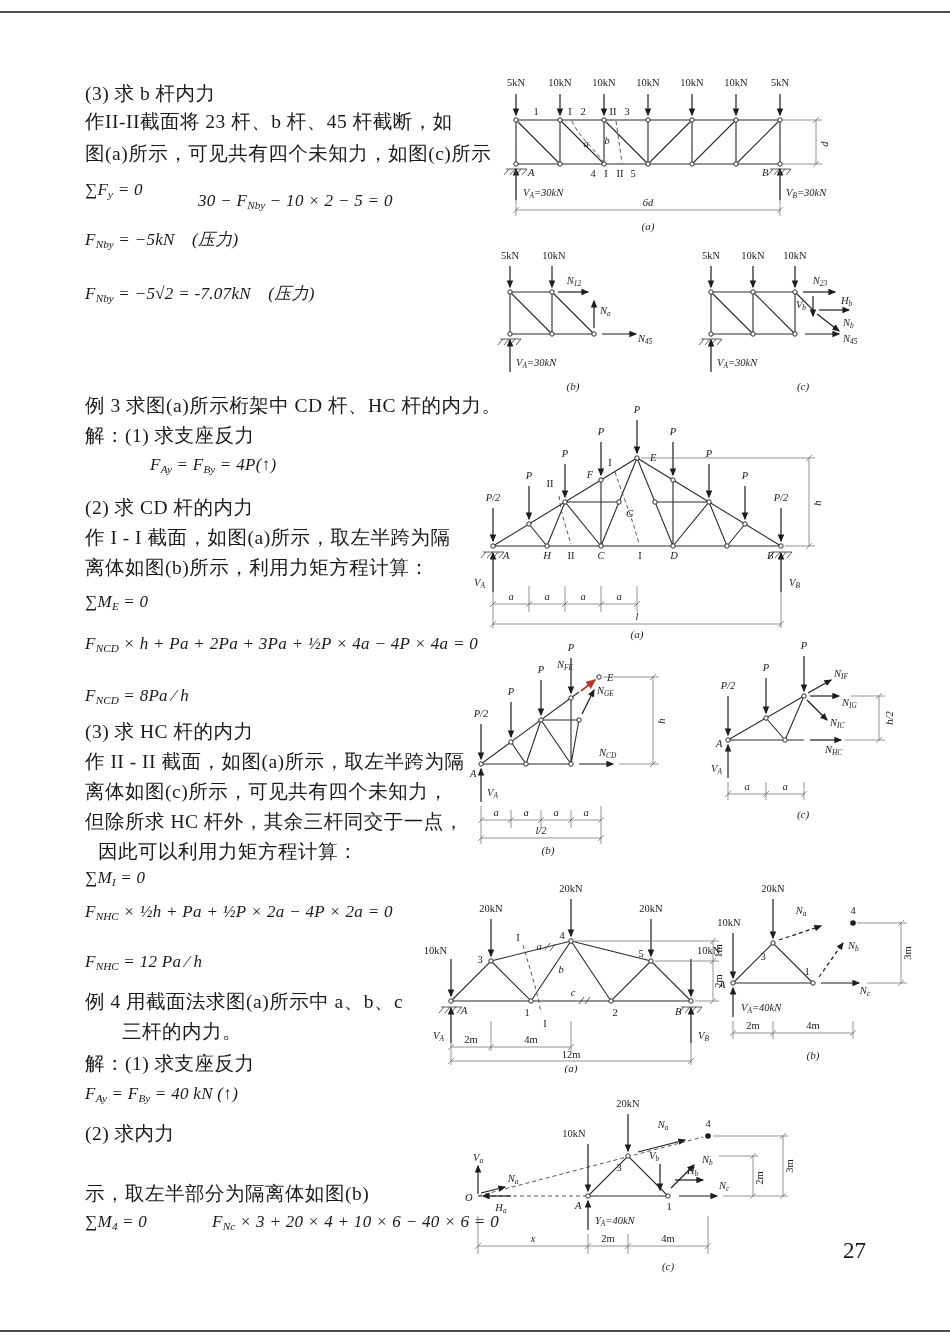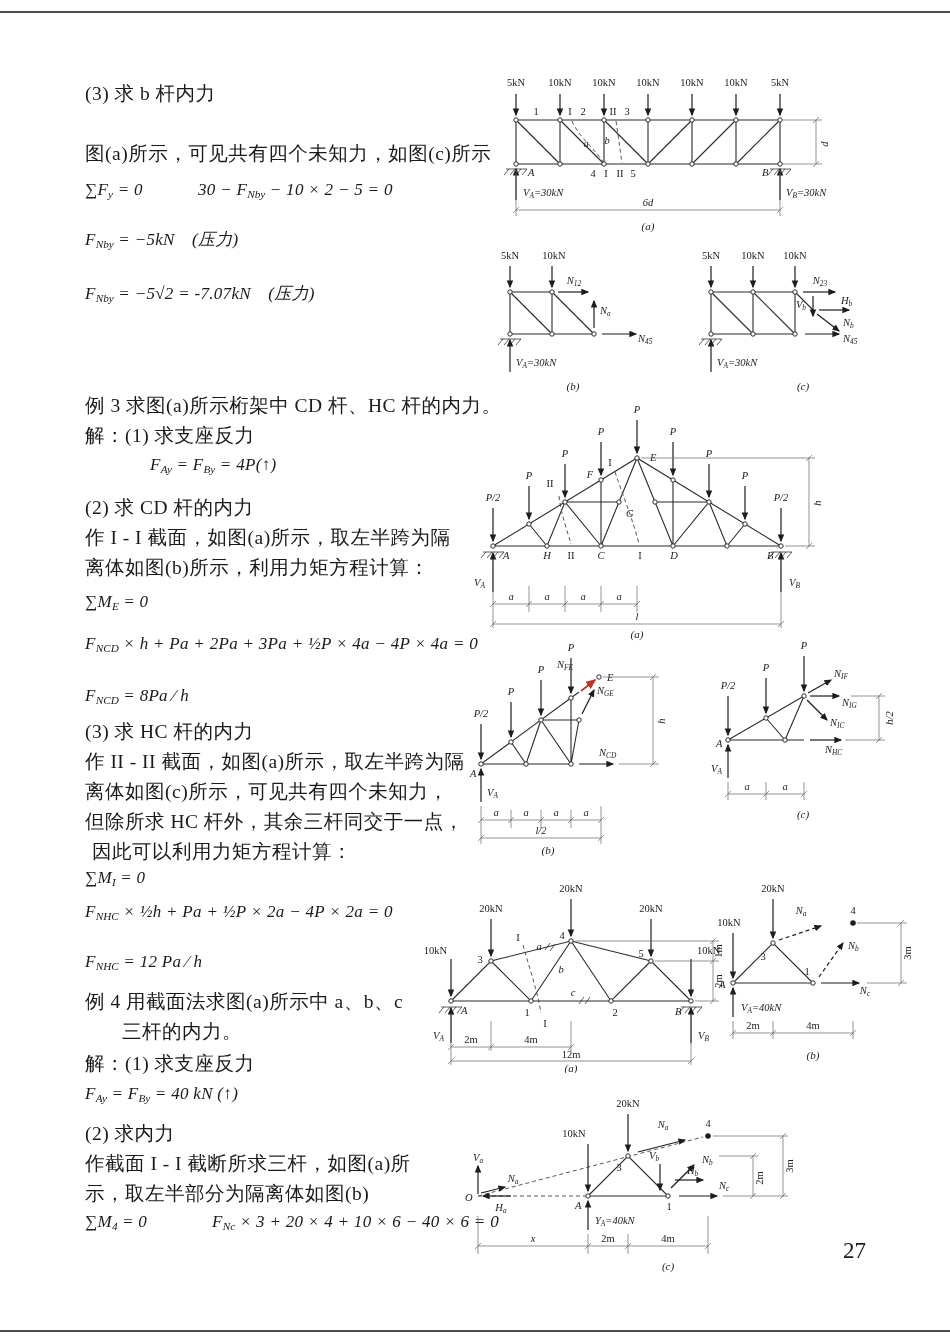--- a/index.html
+++ b/index.html
@@ -37,23 +37,24 @@
       <marker id="ah" markerWidth="8" markerHeight="7" refX="5.5" refY="2.75" orient="auto">
         <path d="M0,0L6.5,2.75L0,5.5z" fill="#1d1d1d"></path>
       </marker>
       <marker id="ahr" markerWidth="8" markerHeight="7" refX="5.5" refY="2.75" orient="auto">
         <path d="M0,0L6.5,2.75L0,5.5z" fill="#c03226"></path>
       </marker>
     </defs>
   </svg>
 
   <div class="t cn" style="left:85px;top:80px">(3) 求 b 杆内力</div>
+  <div class="t cn" style="left:85px;top:108px">作II-II截面将 23 杆、b 杆、45 杆截断，如</div>
   <div class="t cn" style="left:85px;top:140px">图(a)所示，可见共有四个未知力，如图(c)所示</div>
   <div class="t eq" style="left:85px;top:180px">∑F<sub>y</sub> = 0</div>
-  <div class="t eq" style="left:198px;top:180px">30 − F<sub>Nby</sub> − 10 × 2 − 5 = 0</div>
+  <div class="t eq" style="left:198px;top:191px">30 − F<sub>Nby</sub> − 10 × 2 − 5 = 0</div>
   <div class="t eq" style="left:85px;top:228px">F<sub>Nby</sub> = −5kN　(压力)</div>
   <div class="t eq" style="left:85px;top:282px">F<sub>Nby</sub> = −5√2 = -7.07kN　(压力)</div>
 
   <svg class="fig" style="left:486px;top:58px" width="464" height="192" viewBox="0 0 464 192">
     <g>
       <path class="m" d="M30,62 H294 M30,106 H294 M30,62 V106 M74,62 V106 M118,62 V106 M162,62 V106 M206,62 V106 M250,62 V106 M294,62 V106 M30,62 L74,106 M74,62 L118,106 M118,62 L162,106 M294,62 L250,106 M250,62 L206,106 M206,62 L162,106"></path>
     </g>
     <g>
       <path class="dash" d="M86,63 C92,78 108,90 118,105"></path>
       <path class="dash" d="M130,63 L136,105"></path>
@@ -193,21 +194,21 @@
   <div class="t cn" style="left:85px;top:494px">(2) 求 CD 杆的内力</div>
   <div class="t cn" style="left:85px;top:524px">作 I - I 截面，如图(a)所示，取左半跨为隔</div>
   <div class="t cn" style="left:85px;top:554px">离体如图(b)所示，利用力矩方程计算：</div>
   <div class="t eq" style="left:85px;top:592px">∑M<sub>E</sub> = 0</div>
   <div class="t eq" style="left:85px;top:634px">F<sub>NCD</sub> × h + Pa + 2Pa + 3Pa + ½P × 4a − 4P × 4a = 0</div>
   <div class="t eq" style="left:85px;top:686px">F<sub>NCD</sub> = 8Pa ∕ h</div>
   <div class="t cn" style="left:85px;top:718px">(3) 求 HC 杆的内力</div>
   <div class="t cn" style="left:85px;top:748px">作 II - II 截面，如图(a)所示，取左半跨为隔</div>
   <div class="t cn" style="left:85px;top:778px">离体如图(c)所示，可见共有四个未知力，</div>
   <div class="t cn" style="left:85px;top:808px">但除所求 HC 杆外，其余三杆同交于一点，</div>
-  <div class="t cn" style="left:92px;top:838px">因此可以利用力矩方程计算：</div>
+  <div class="t cn" style="left:98px;top:838px">因此可以利用力矩方程计算：</div>
   <div class="t eq" style="left:85px;top:868px">∑M<sub>I</sub> = 0</div>
   <div class="t eq" style="left:85px;top:902px">F<sub>NHC</sub> × ½h + Pa + ½P × 2a − 4P × 2a = 0</div>
   <div class="t eq" style="left:85px;top:952px">F<sub>NHC</sub> = 12 Pa ∕ h</div>
 
   <svg class="fig" style="left:443px;top:386px" width="507" height="256" viewBox="0 0 507 256">
     <g>
       <path class="m" d="M50,160 L194,72 L338,160 M50,160 H338 M86,138 L104,160 L122,116 M122,116 L158,160 M158,160 L158,94 M122,116 H176 M158,160 L176,116 M176,116 L194,72 M302,138 L284,160 L266,116 M266,116 L230,160 M230,160 L230,94 M266,116 H212 M230,160 L212,116 M212,116 L194,72"></path>
     </g>
     <g>
       <path class="dash" d="M172,86 C180,110 190,134 196,158"></path>
@@ -370,21 +371,20 @@
     <text class="fi" x="82" y="158" text-anchor="middle">a</text>
     <text class="fi" transform="rotate(-90 190 86)" x="190" y="86" text-anchor="middle">h/2</text>
     <text class="cap" x="100" y="186" text-anchor="middle">(c)</text>
   </svg>
 
   <div class="t cn" style="left:85px;top:988px"><span class="bold">例 4</span> <span>用截面法求图(a)所示中 a、b、c</span></div>
   <div class="t cn" style="left:122px;top:1018px">三杆的内力。</div>
   <div class="t cn" style="left:85px;top:1050px">解：(1) 求支座反力</div>
   <div class="t eq" style="left:85px;top:1084px">F<sub>Ay</sub> = F<sub>By</sub> = 40 kN (↑)</div>
   <div class="t cn" style="left:85px;top:1120px">(2) 求内力</div>
-  <div class="t cn" style="left:85px;top:1150px">作截面 I - I 截断所求三杆，如图(a)所</div>
   <div class="t cn" style="left:85px;top:1180px">示，取左半部分为隔离体如图(b)</div>
   <div class="t eq" style="left:85px;top:1212px">∑M<sub>4</sub> = 0</div>
   <div class="t eq" style="left:212px;top:1212px">F<sub>Nc</sub> × 3 + 20 × 4 + 10 × 6 − 40 × 6 = 0</div>
 
   <svg class="fig" style="left:423px;top:851px" width="304" height="222" viewBox="0 0 304 222">
     <g>
       <path class="m" d="M28,150 H268 M28,150 L68,110 L148,90 L228,110 L268,150 M68,110 L108,150 L148,90 L188,150 L228,110"></path>
     </g>
     <path class="dash" d="M100,94 C106,116 114,138 118,162"></path>
     <g>

